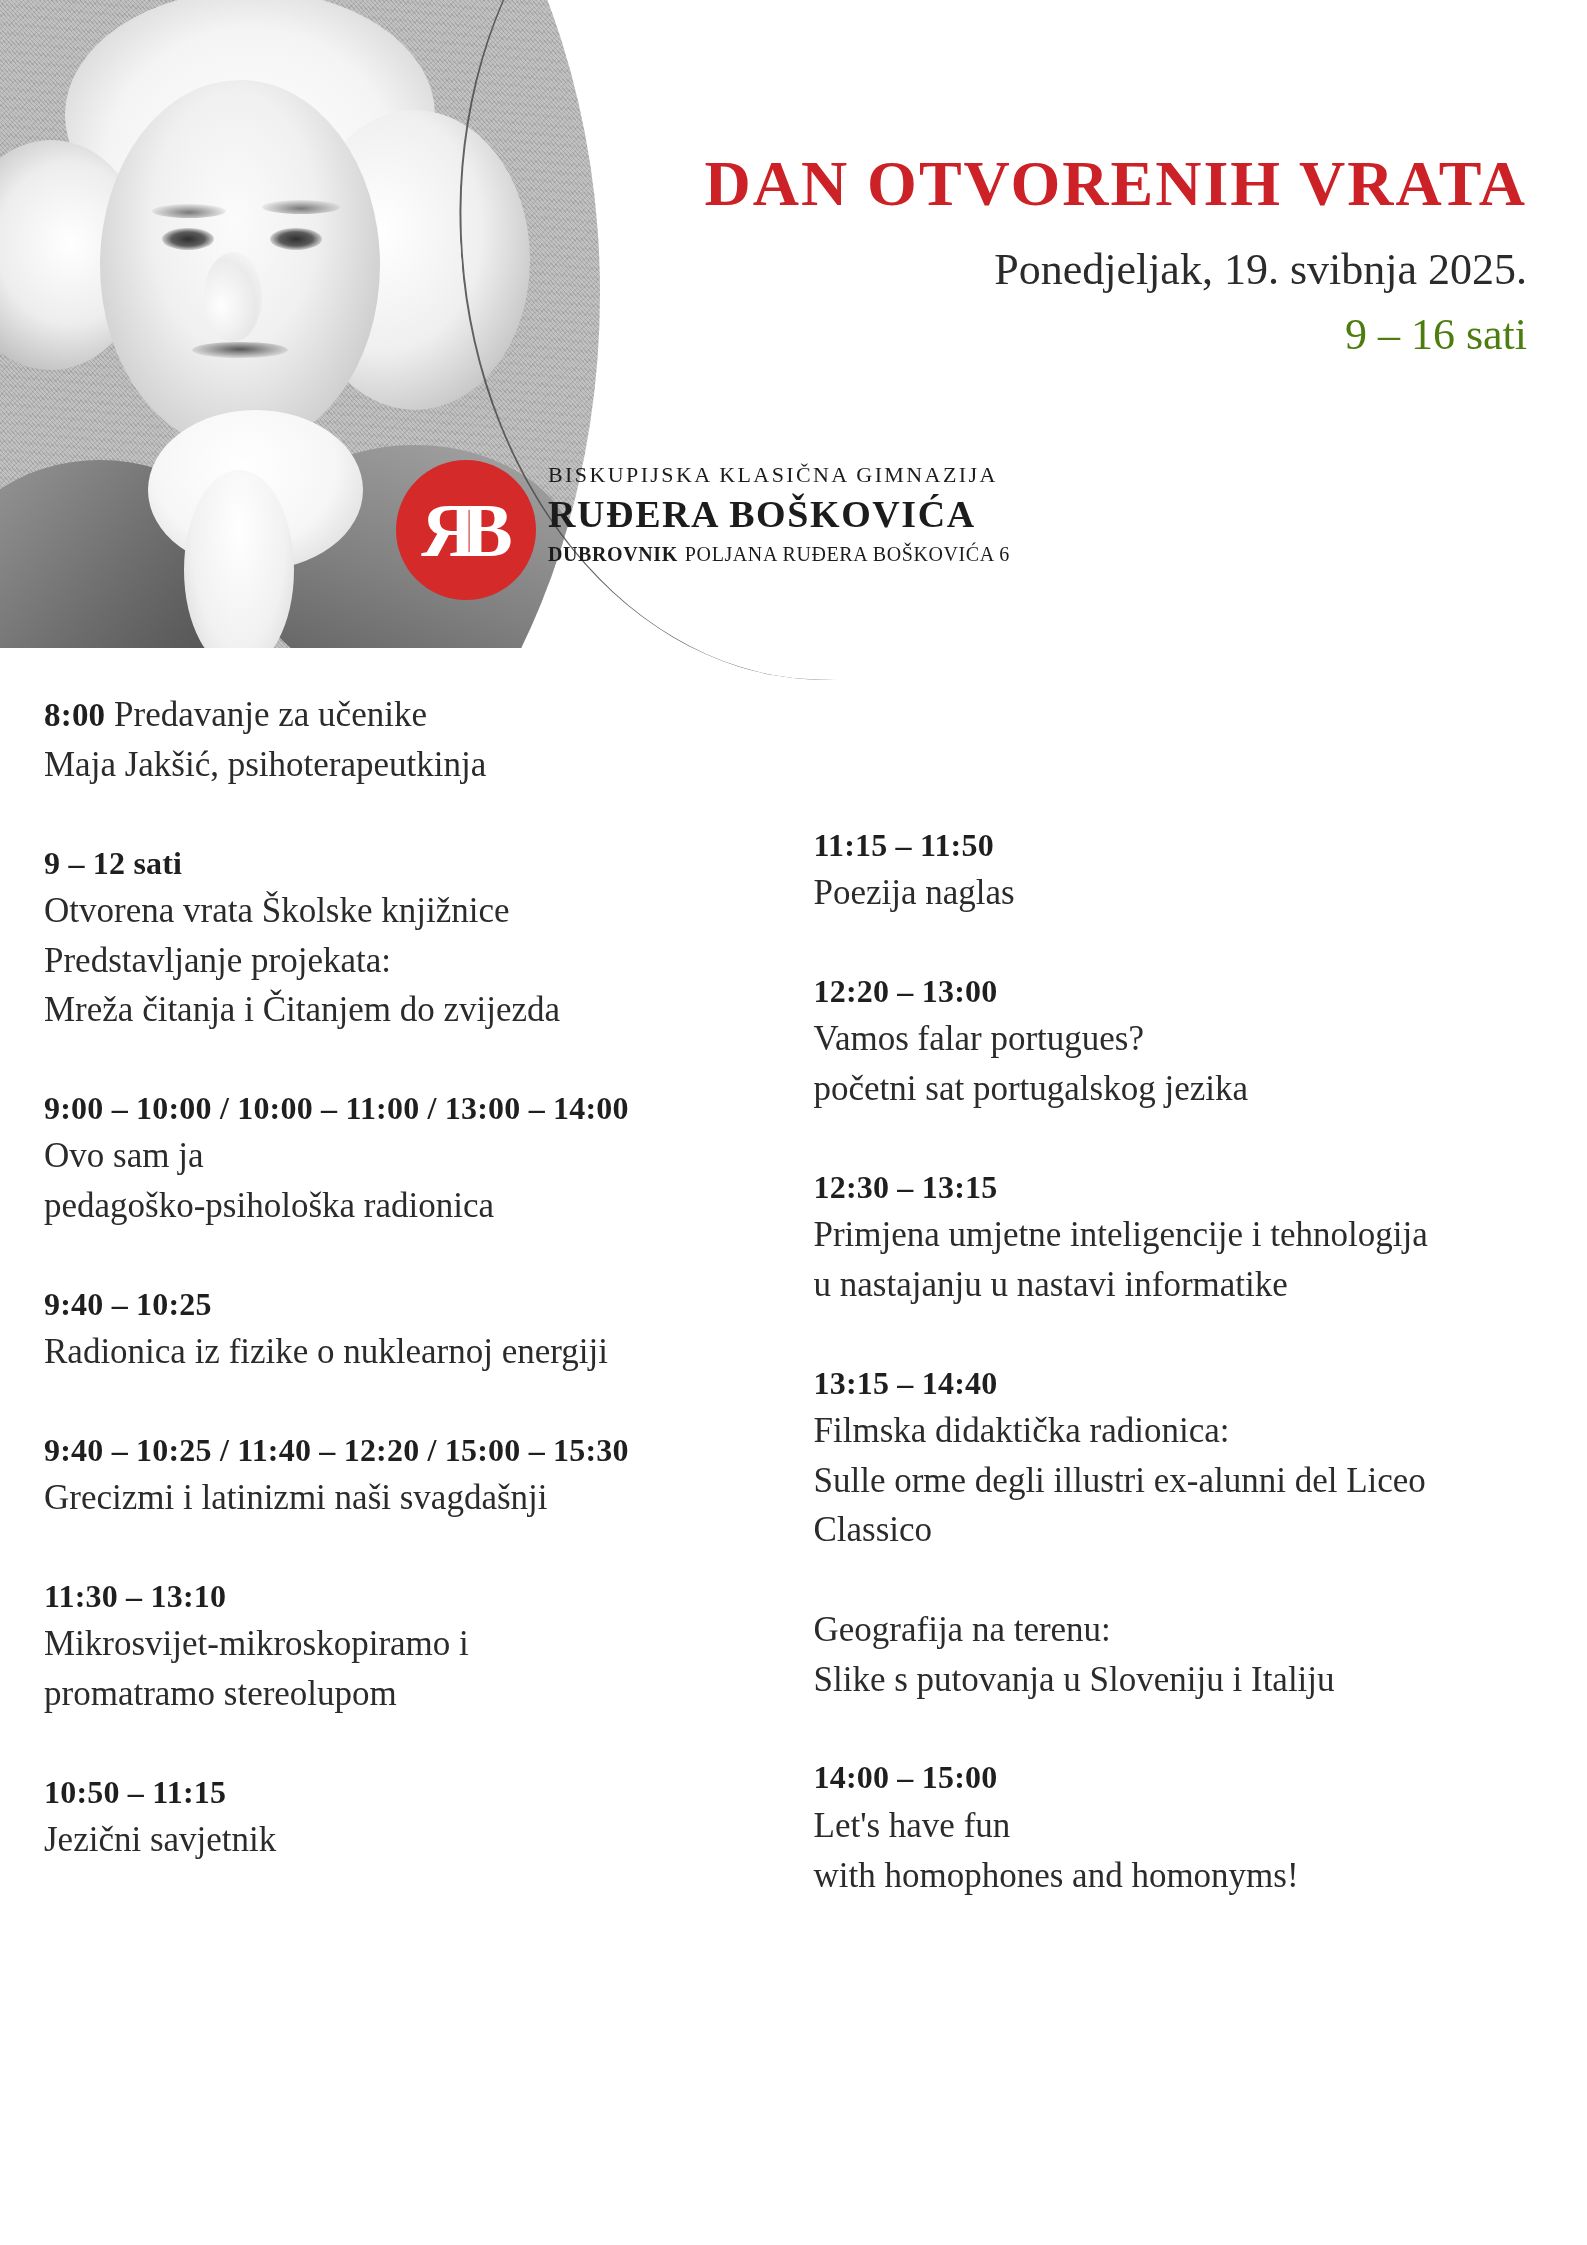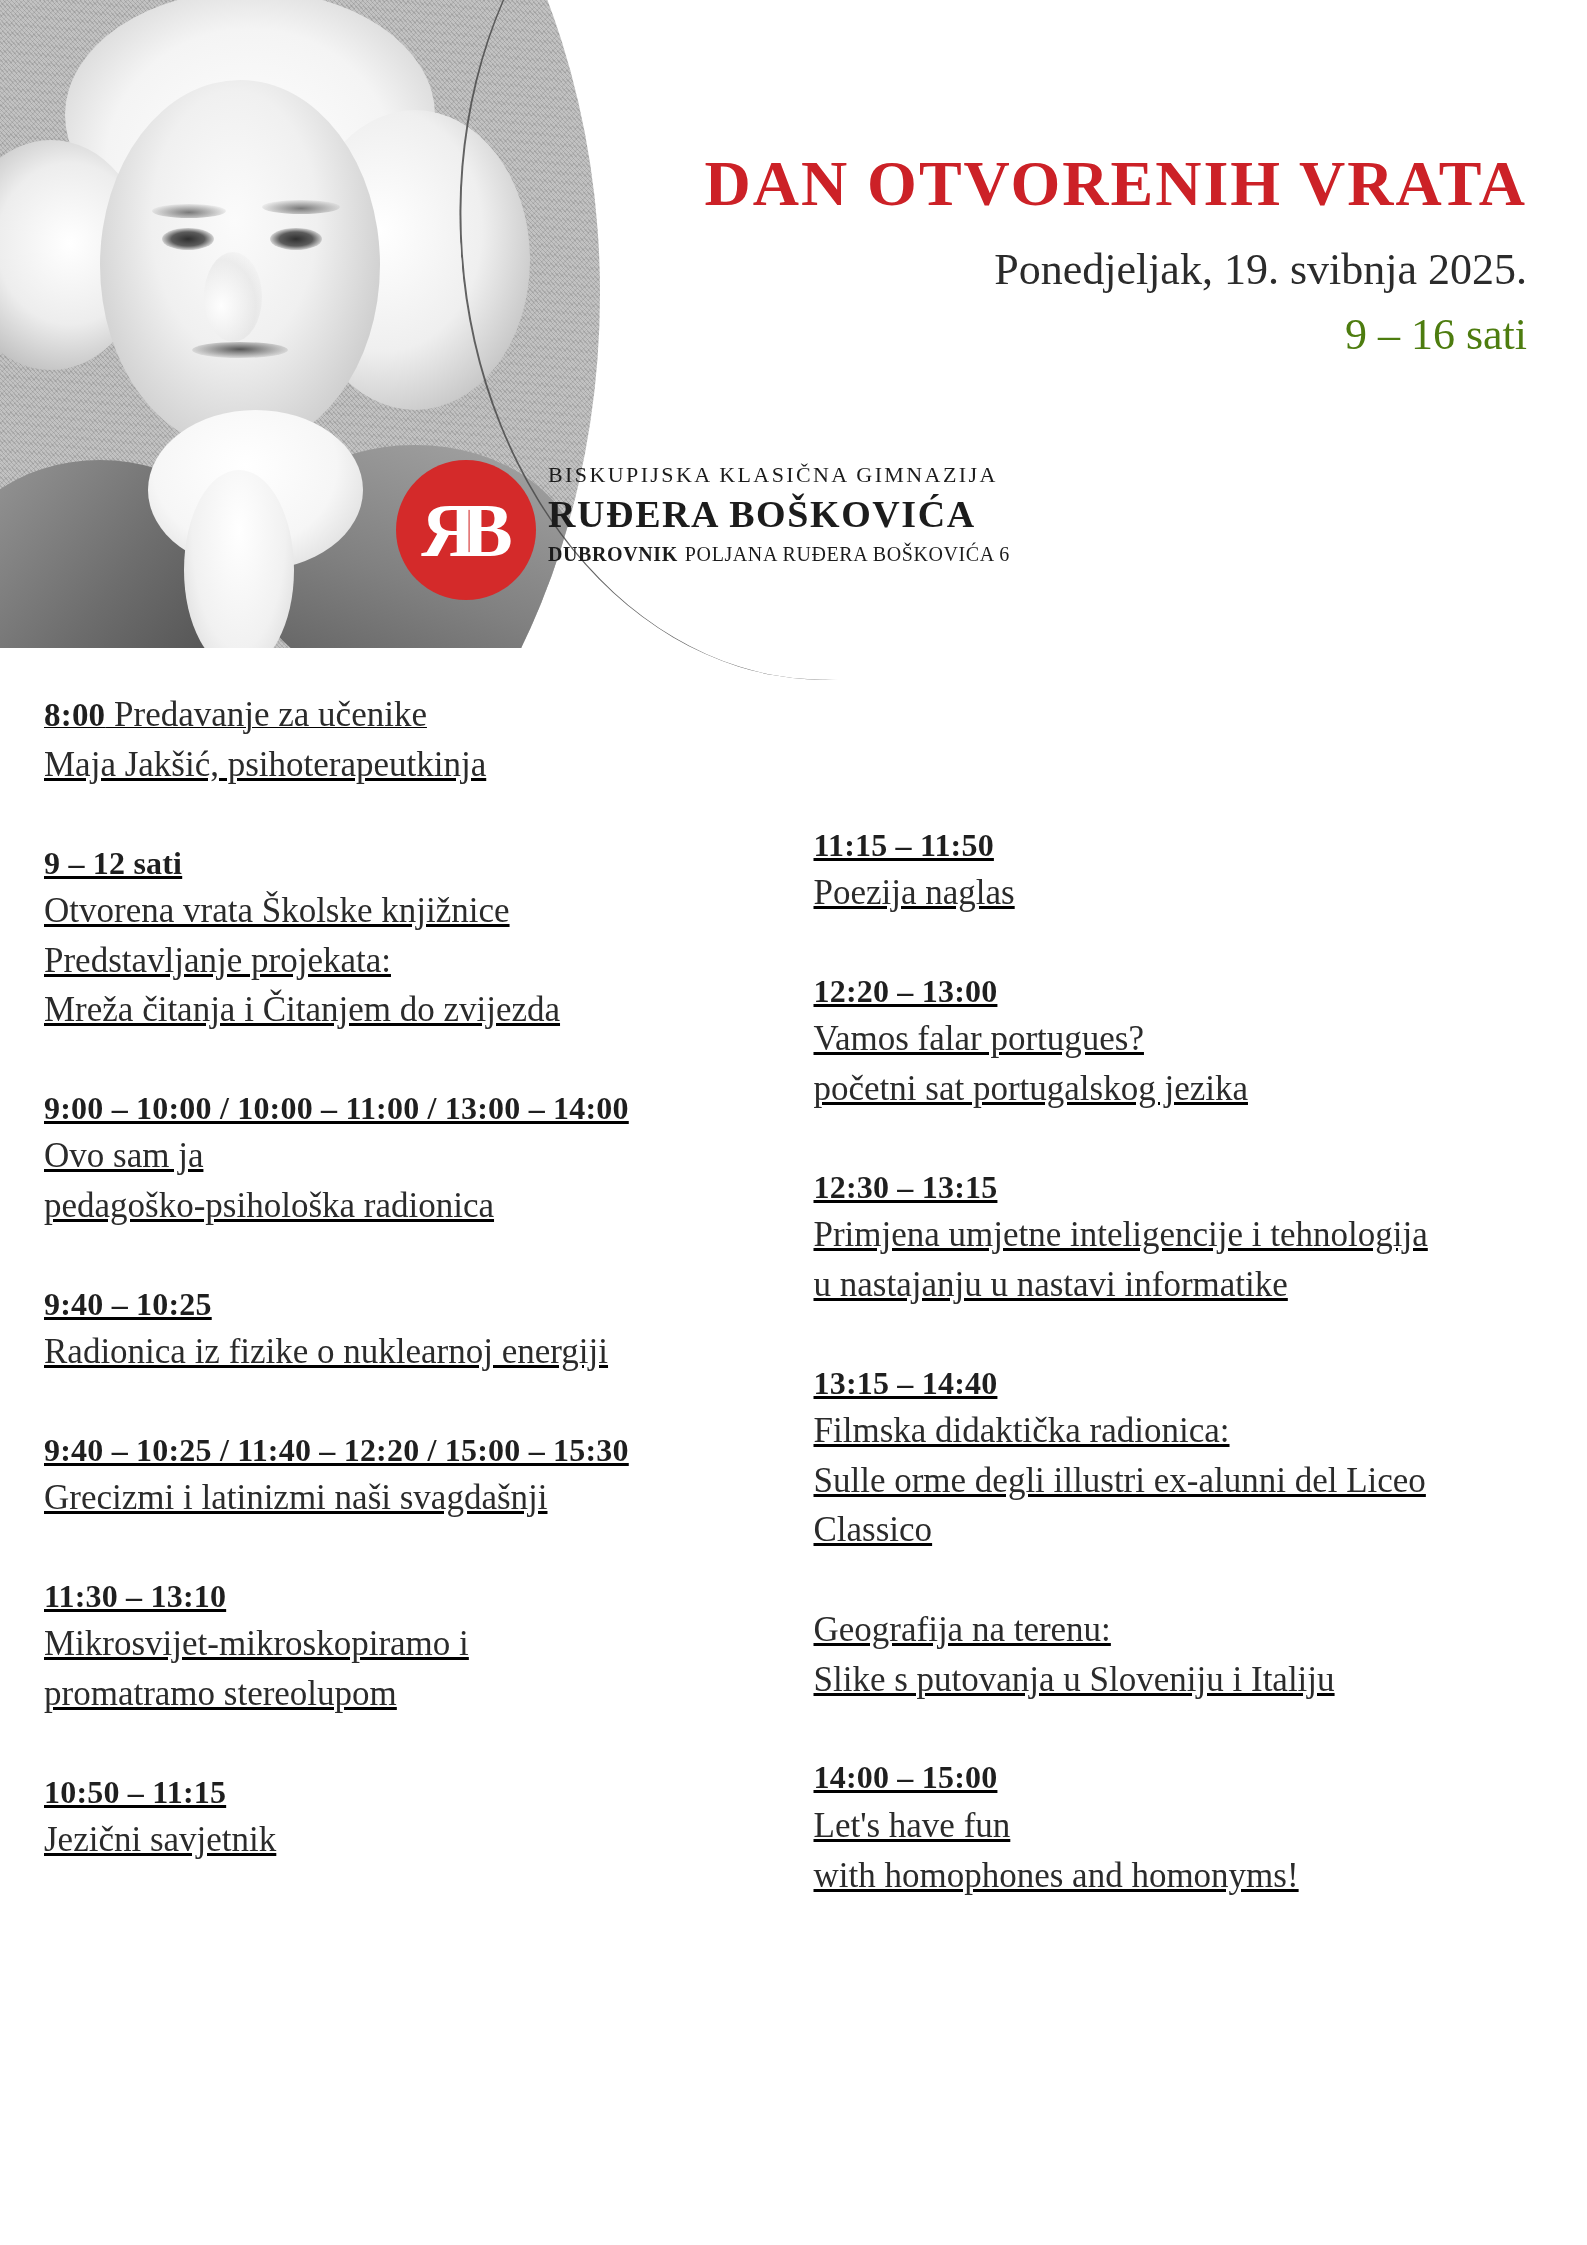--- a/index.html
+++ b/index.html
@@ -219,21 +219,21 @@
   .program {
     position: absolute;
     left: 0;
     top: 690px;
     width: 1587px;
     padding: 0 44px;
     display: flex;
     gap: 40px;
   }
 
-  .col { width: 740px; text-decoration: underline; }
+  .col { width: 740px; }
   .col.right { padding-top: 132px; }
 
   .entry { margin-bottom: 50px; }
   .entry:last-child { margin-bottom: 0; }
 
   .entry-time {
     font-weight: 700;
     font-size: 32px;
     color: #1f1f1f;
     line-height: 1.45;

